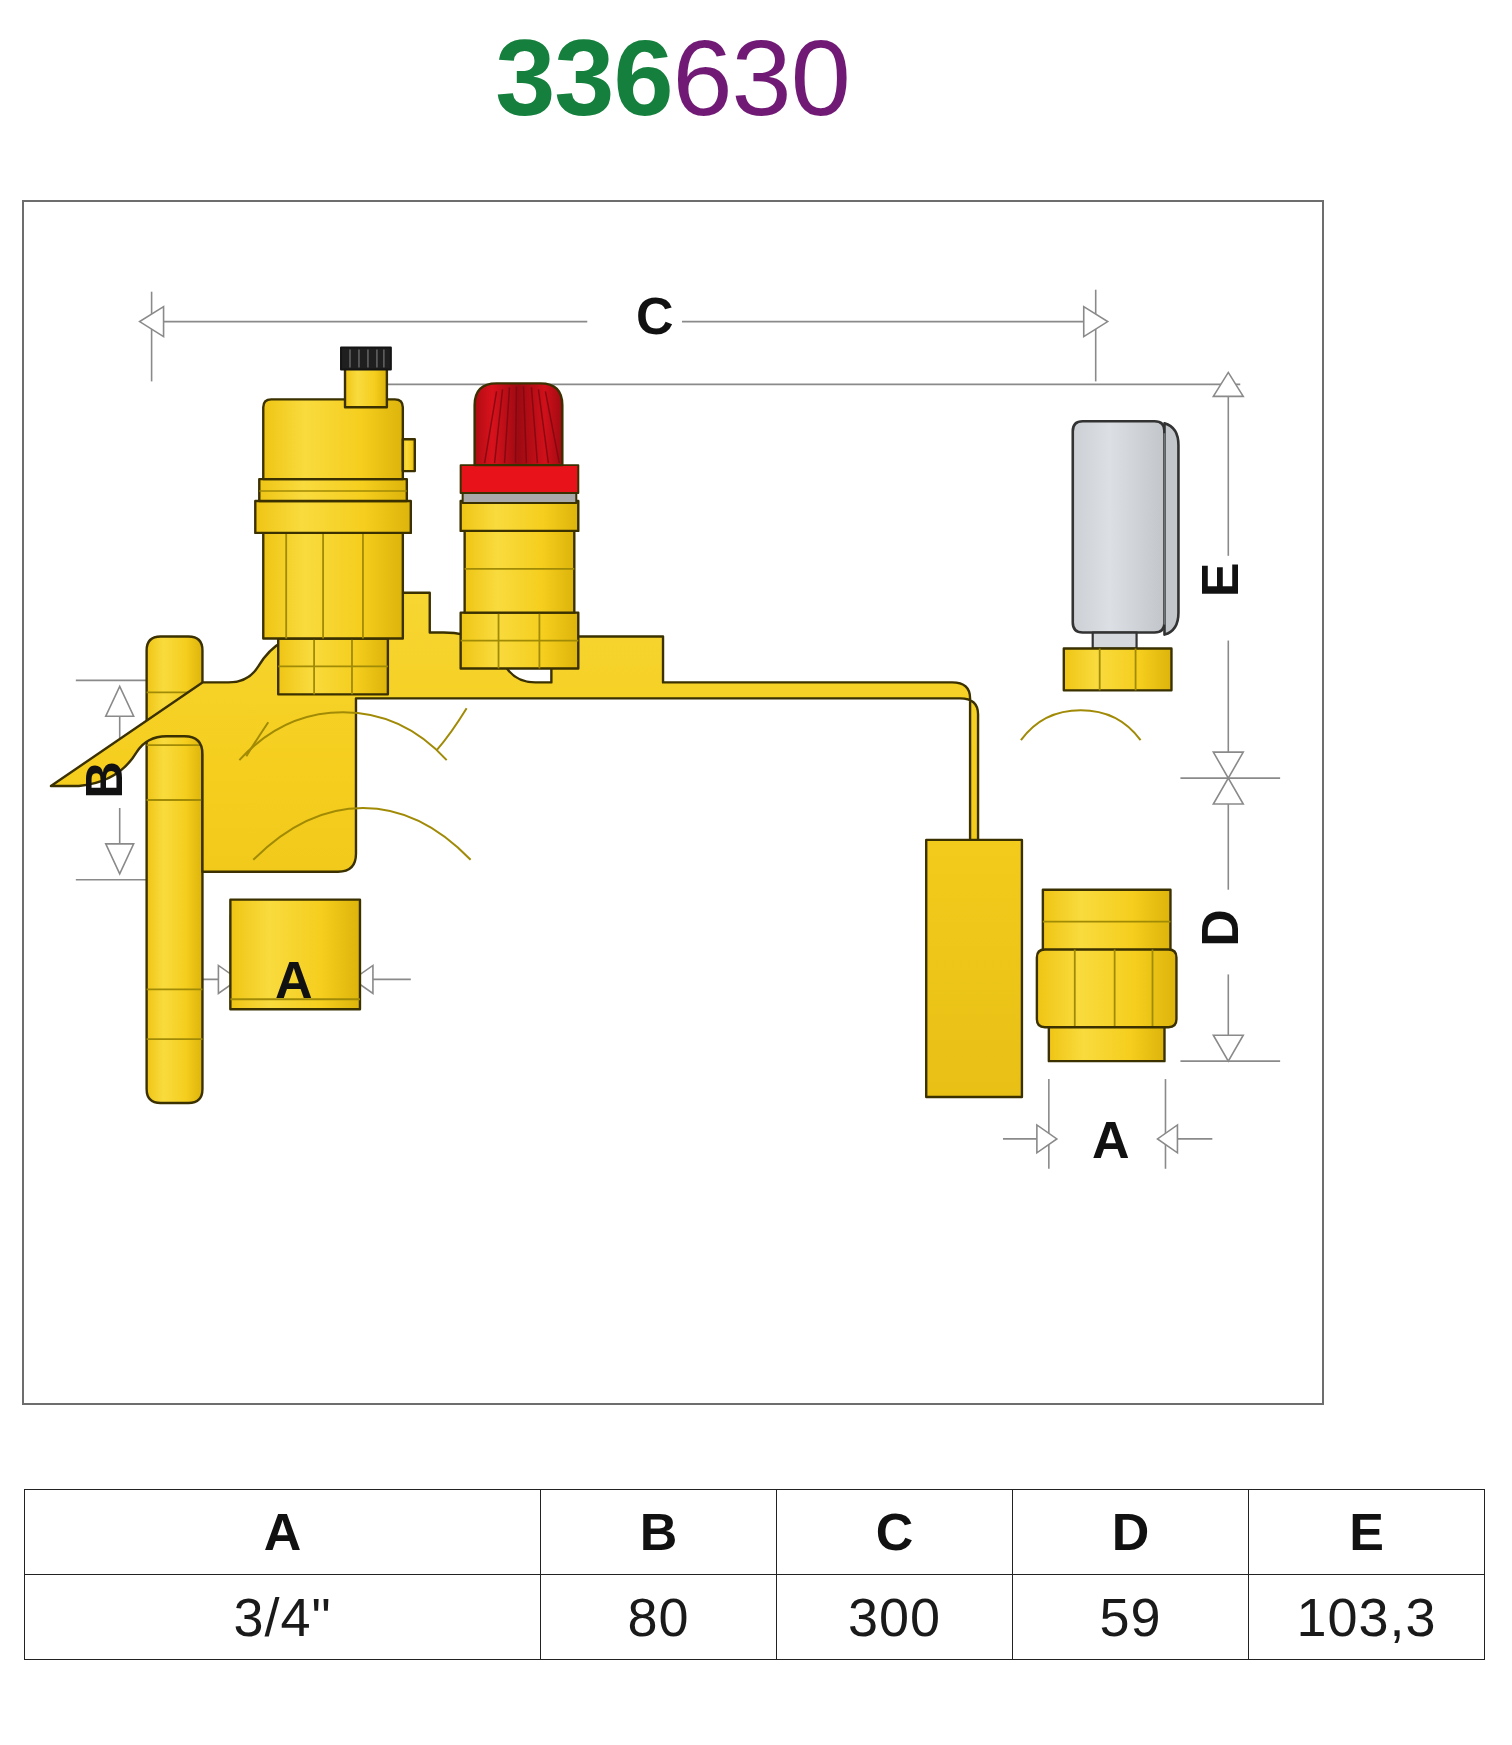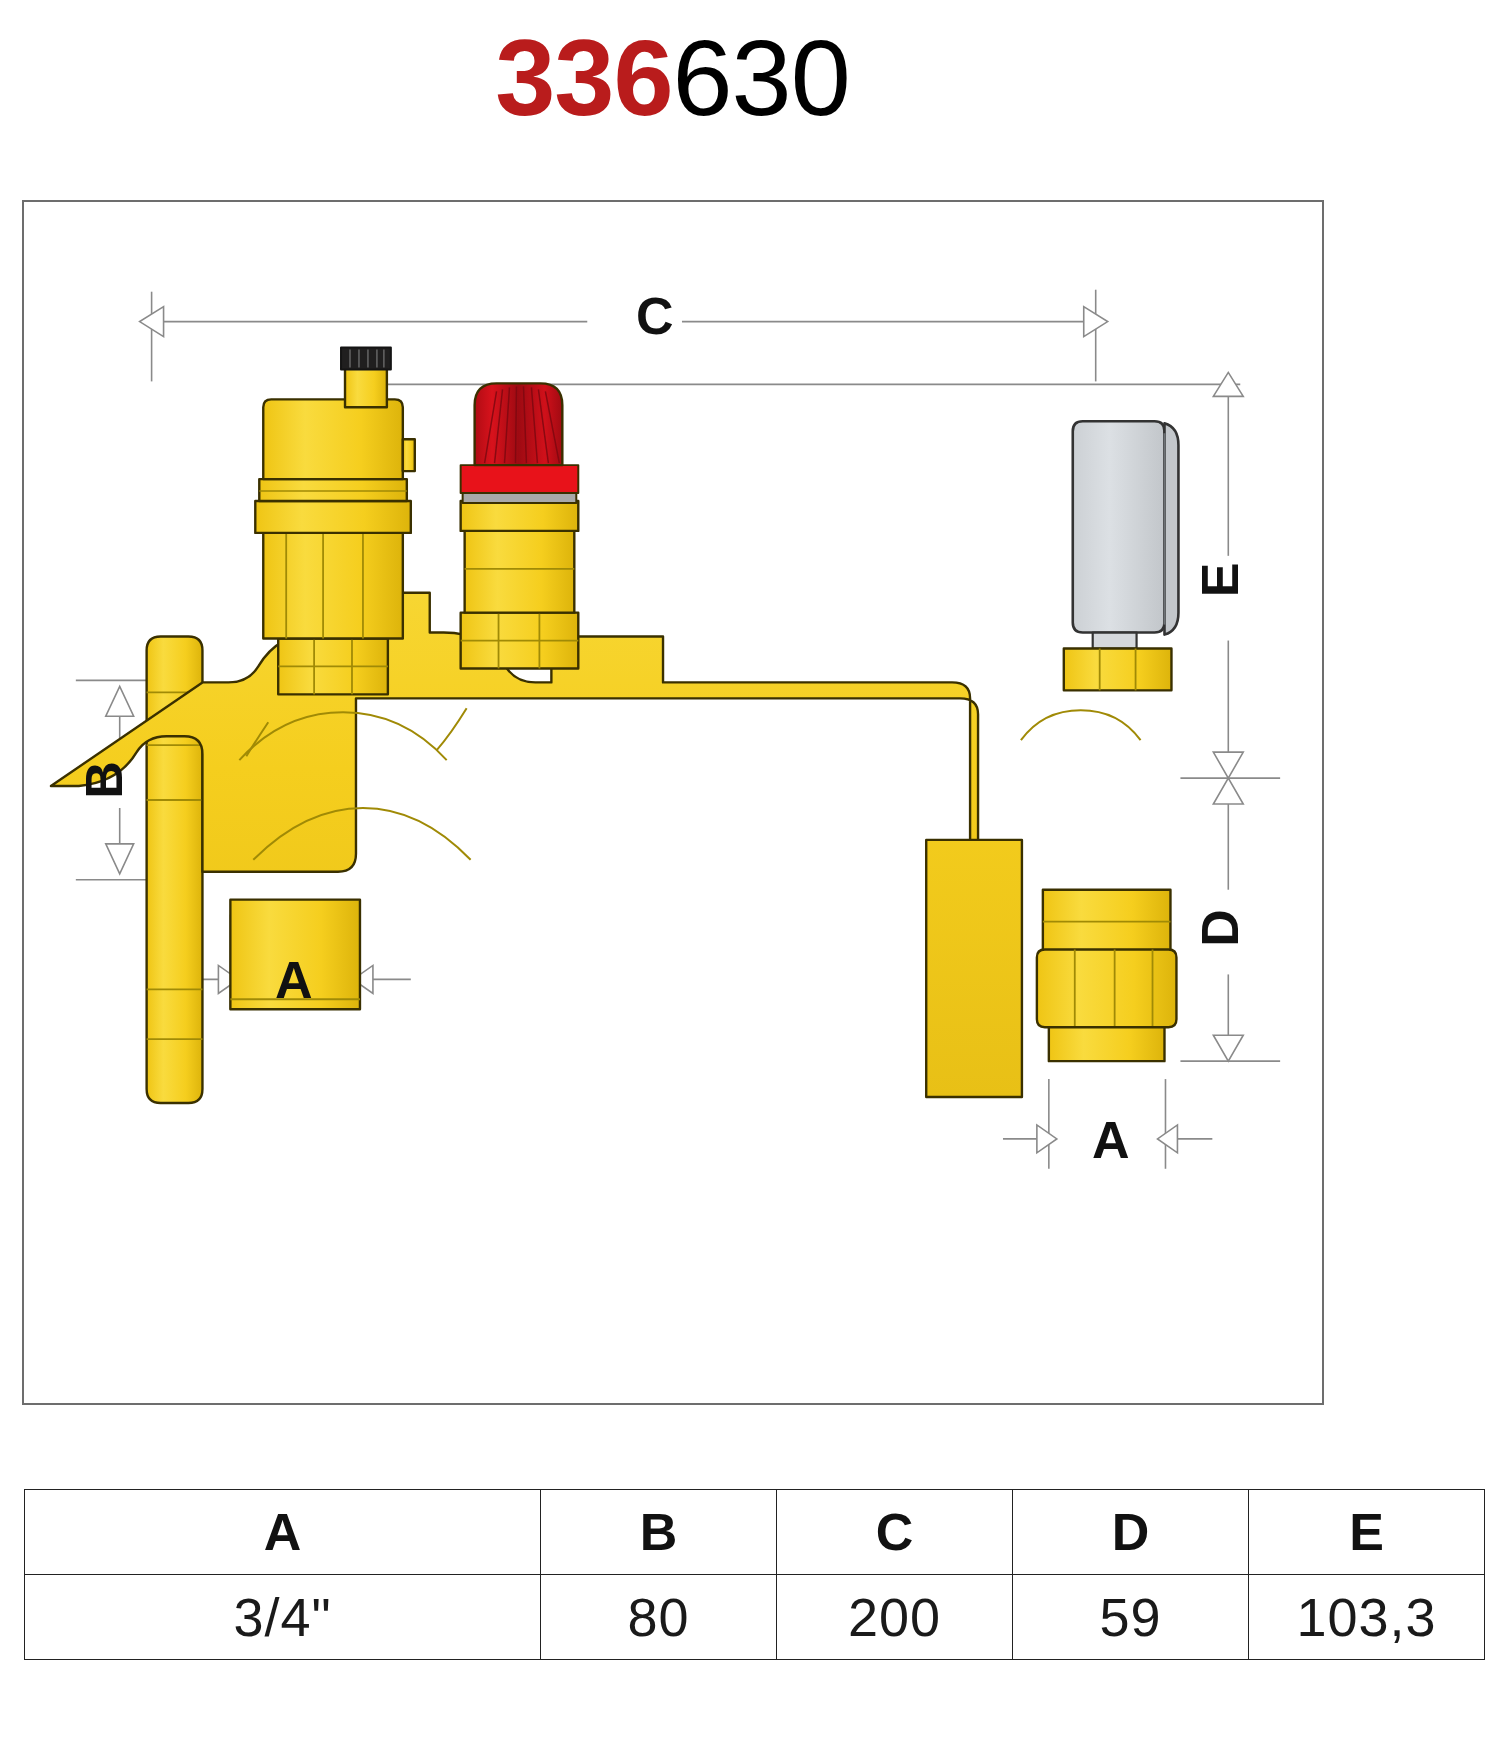--- a/index.html
+++ b/index.html
@@ -23,28 +23,28 @@
     width: 1345px;
     text-align: center;
     line-height: 1;
     white-space: nowrap;
   }
   #title-bold {
     font-family: "Liberation Sans", sans-serif;
     font-weight: bold;
     font-size: 108px;
     letter-spacing: -1px;
-    color: #b91c1c;
+    color: #15803d;
   }
   #title-light {
     font-family: "Liberation Sans", sans-serif;
     font-weight: 300;
     font-size: 108px;
     letter-spacing: -1px;
-    color: #000000;
+    color: #701a75;
   }
 
   
   #drawing-frame {
     position: absolute;
     left: 22px;
     top: 200px;
     width: 1302px;
     height: 1205px;
     border: 2px solid #6d6d6d;
@@ -388,18 +388,18 @@
     <tr>
       <td class="hdr col-a">A</td>
       <td class="hdr col-o">B</td>
       <td class="hdr col-o">C</td>
       <td class="hdr col-o">D</td>
       <td class="hdr col-o">E</td>
     </tr>
     <tr>
       <td class="val col-a">3/4"</td>
       <td class="val col-o">80</td>
-      <td class="val col-o">200</td>
+      <td class="val col-o">300</td>
       <td class="val col-o">59</td>
       <td class="val col-o">103,3</td>
     </tr>
   </tbody>
 </table>
 
 </body></html>

